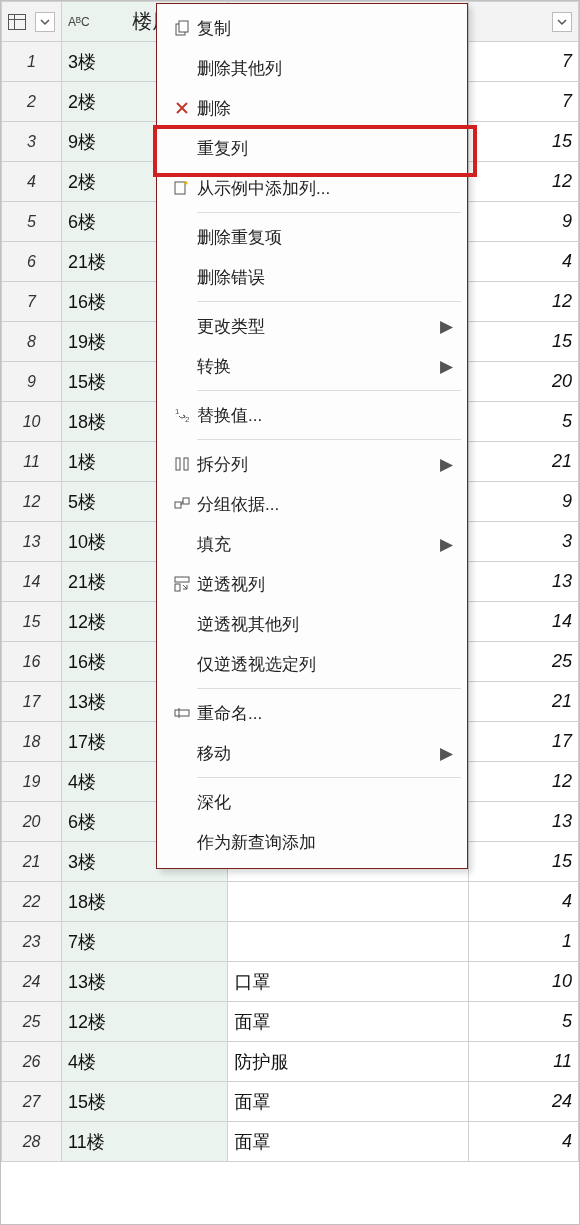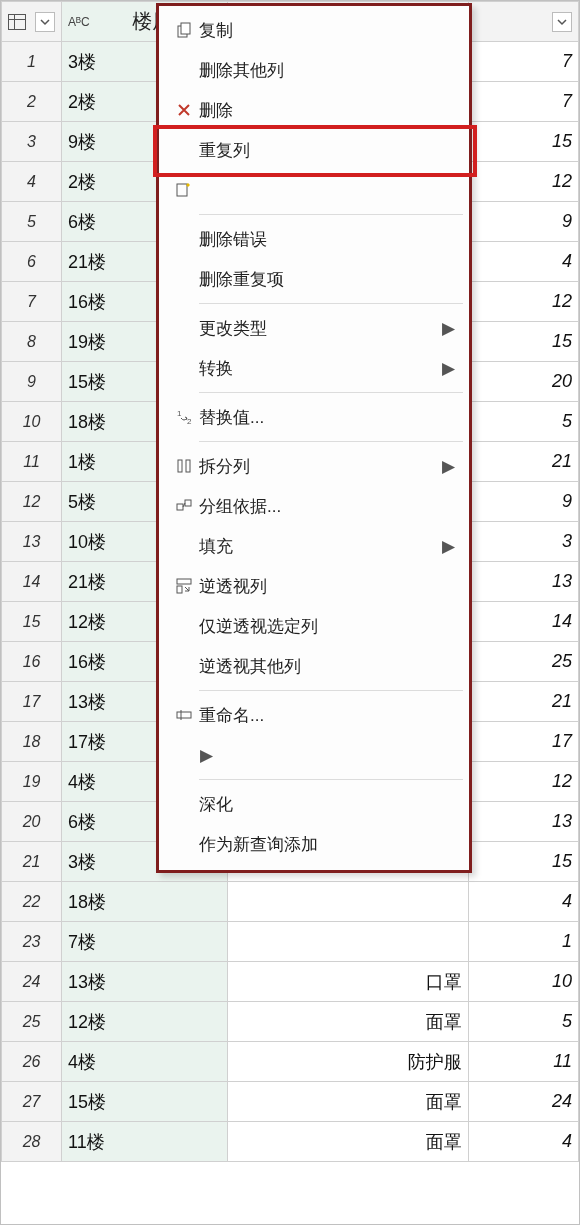--- a/index.html
+++ b/index.html
@@ -98,37 +98,36 @@
     font-style: italic;
   }
   td.col-a {
     font-size:18px;
     color:#111;
     margin-left:32px;
   }
   td.col-b {
     font-size:18px;
     color:#111;
-    text-align:right;
   }
   td.col-c {
     font-size:18px;
     color:#111;
     text-align:right;
     font-style: italic;
   }
 
   
   .ctx-menu {
     position:absolute;
     left:155px;
     top:2px;
     width:310px;
     background:#fdfdfd;
-    border:3px solid #7f1d1d;
+    border:1px solid #7f1d1d;
     box-shadow: 4px 4px 6px rgba(0,0,0,0.15);
     padding: 4px 0 6px 0;
     font-size:17px;
     color:#222;
   }
   .ctx-item {
     display:flex;
     align-items:center;
     height:40px;
     padding: 0 14px 0 10px;
@@ -398,29 +397,30 @@
       <span class="ctx-icon"></span>
       <span class="ctx-label">重复列</span>
     </div>
     <div class="ctx-item">
       <span class="ctx-icon">
         <svg viewBox="0 0 18 18">
             <rect x="2" y="3" width="10" height="12" fill="none" stroke="#555"></rect>
             <path d="M13 2 L15 4 L13 6 L11 4 Z" fill="#e6b800"></path>
           </svg>
       </span>
+      <span class="ctx-label">从示例中添加列...</span>
     </div>
     <div class="ctx-sep"></div>
     <div class="ctx-item">
       <span class="ctx-icon"></span>
+      <span class="ctx-label">删除重复项</span>
+    </div>
+    <div class="ctx-item">
+      <span class="ctx-icon"></span>
       <span class="ctx-label">删除错误</span>
-    </div>
-    <div class="ctx-item">
-      <span class="ctx-icon"></span>
-      <span class="ctx-label">删除重复项</span>
     </div>
     <div class="ctx-sep"></div>
     <div class="ctx-item">
       <span class="ctx-icon"></span>
       <span class="ctx-label">更改类型</span>
       <span class="ctx-sub">▶</span>
     </div>
     <div class="ctx-item">
       <span class="ctx-icon"></span>
       <span class="ctx-label">转换</span>
@@ -469,38 +469,39 @@
         <svg viewBox="0 0 18 18">
             <rect x="2" y="2" width="14" height="5" fill="none" stroke="#555"></rect>
             <rect x="2" y="9" width="5" height="7" fill="none" stroke="#555"></rect>
             <path d="M10 10 L14 14 M14 10 L14 14 L10 14" fill="none" stroke="#555"></path>
           </svg>
       </span>
       <span class="ctx-label">逆透视列</span>
     </div>
     <div class="ctx-item">
       <span class="ctx-icon"></span>
+      <span class="ctx-label">逆透视其他列</span>
+    </div>
+    <div class="ctx-item">
+      <span class="ctx-icon"></span>
       <span class="ctx-label">仅逆透视选定列</span>
-    </div>
-    <div class="ctx-item">
-      <span class="ctx-icon"></span>
-      <span class="ctx-label">逆透视其他列</span>
     </div>
     <div class="ctx-sep"></div>
     <div class="ctx-item">
       <span class="ctx-icon">
         <svg viewBox="0 0 18 18">
             <rect x="2" y="6" width="14" height="6" fill="none" stroke="#555"></rect>
             <line x1="6" y1="4" x2="6" y2="14" stroke="#555"></line>
           </svg>
       </span>
       <span class="ctx-label">重命名...</span>
     </div>
     <div class="ctx-item">
       <span class="ctx-icon"></span>
+      <span class="ctx-label">移动</span>
       <span class="ctx-sub">▶</span>
     </div>
     <div class="ctx-sep"></div>
     <div class="ctx-item">
       <span class="ctx-icon"></span>
       <span class="ctx-label">深化</span>
     </div>
     <div class="ctx-item">
       <span class="ctx-icon"></span>
       <span class="ctx-label">作为新查询添加</span>

